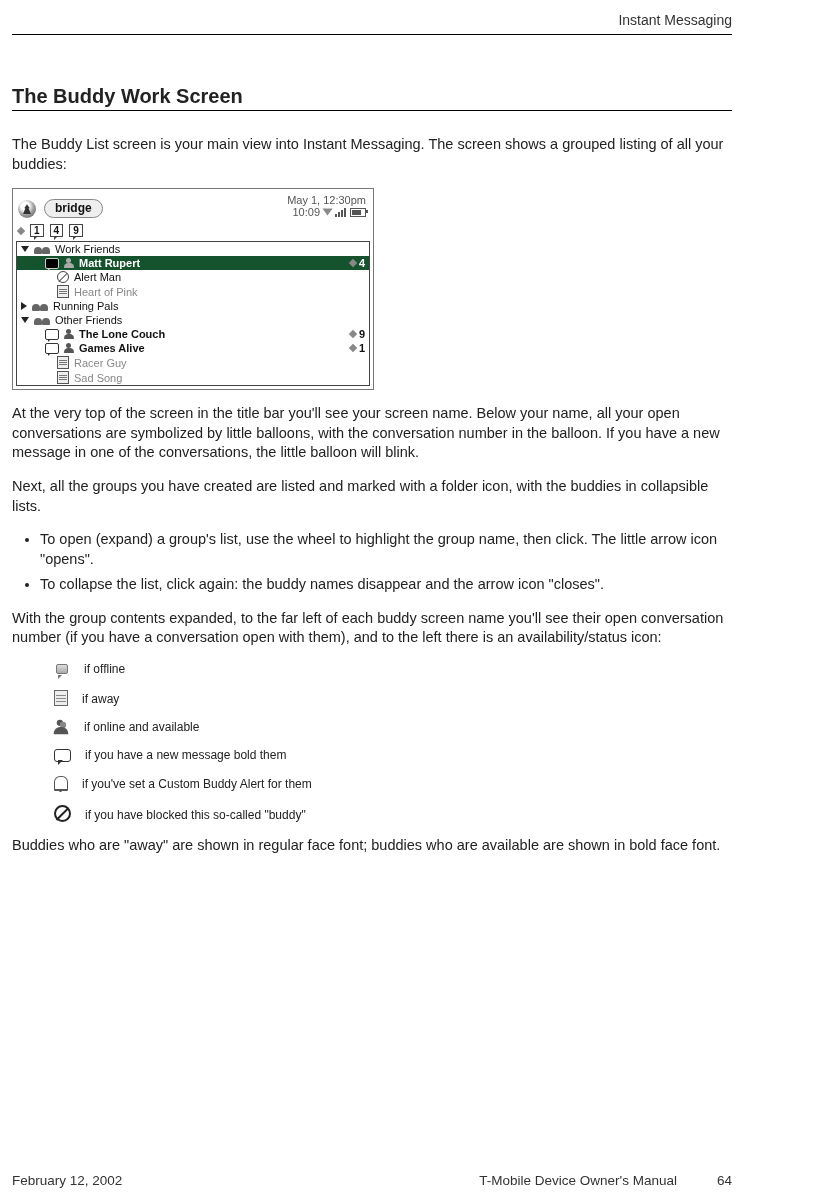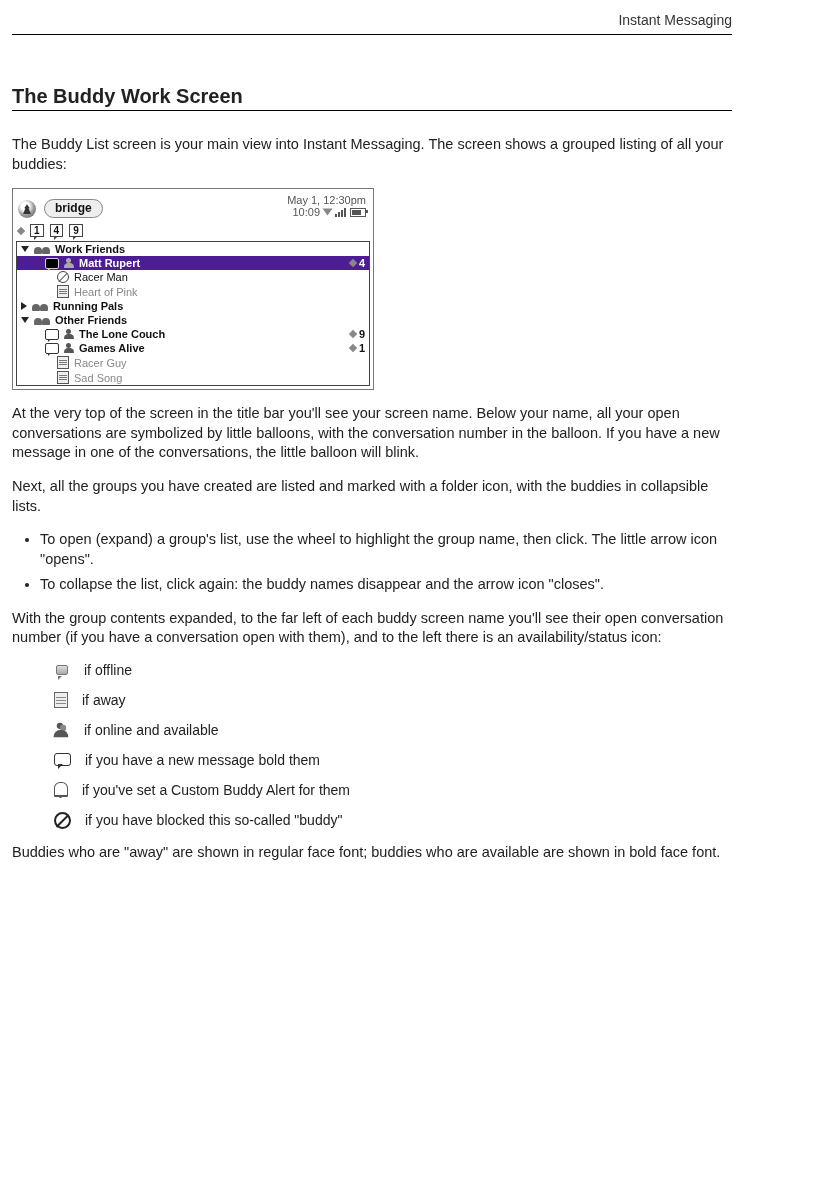--- a/index.html
+++ b/index.html
@@ -153,23 +153,23 @@
     flex:0 0 auto;
   }
   .pair-people {
     width: 16px; height: 10px; position: relative;
   }
   .pair-people::before, .pair-people::after{
     content:""; position:absolute; bottom:0; width:8px;height:7px;background:#666;border-radius:4px 4px 1px 1px;
   }
   .pair-people::before{left:0}
   .pair-people::after{right:0}
-  .group-name { font-weight: bold; }
-
-  .sel-row { background:#4c1d95; color:#fff; }
+  .group-name { font-weight: normal; }
+
+  .sel-row { background:#14532d; color:#fff; }
   .sel-row .person-icon, .sel-row .msg-icon { filter: invert(1); }
 
   .msg-icon {
     width: 12px; height: 9px; border:1px solid #333; border-radius:2px; position:relative;
   }
   .msg-icon::after{
     content:"";position:absolute;left:2px;bottom:-3px;width:0;height:0;border-top:3px solid #333;border-right:3px solid transparent;
   }
   .msg-icon.filled{ background:#fff; }
 
@@ -199,22 +199,22 @@
 
   .row-count { margin-left:auto; display:flex; align-items:center; gap:3px; font-weight:bold;}
   .bold{font-weight:bold}
   .grey{color:#888}
 
   
   .legend {
     margin: 6px 0 14px 42px;
   }
   .legend-row {
-    display:flex; align-items:center; gap:14px; margin-bottom:14px;
-    font-size:14px;
+    display:flex; align-items:flex-end; gap:14px; margin-bottom:14px;
+    font-size:12px;
   }
   .lg-icon {
     width:16px; height:14px; position:relative;
   }
   .lg-offline::before{content:"";position:absolute;left:2px;top:2px;width:10px;height:8px;border:1px solid #777;border-radius:2px;background:linear-gradient(#ddd,#aaa)}
   .lg-offline::after{content:"";position:absolute;left:4px;bottom:-3px;width:0;height:0;border-top:4px solid #777;border-right:4px solid transparent}
 
   .lg-online::before{content:"";position:absolute;top:0;left:3px;width:6px;height:6px;border-radius:50%;background:#555}
   .lg-online::after{content:"";position:absolute;bottom:0;left:0;width:14px;height:7px;border-radius:7px 7px 1px 1px;background:#555}
   .lg-online { transform: scale(1.05); }
@@ -291,21 +291,21 @@
         <span class="msg-icon filled"></span>
         <span class="person-icon"></span>
         <span class="bold">Matt Rupert</span>
         <span class="row-count">
             <span class="diamond"></span>
             <span>4</span>
           </span>
       </div>
       <div class="ds-row indent-2">
         <span class="no-icon"></span>
-        <span>Racer Man</span>
+        <span>Alert Man</span>
       </div>
       <div class="ds-row indent-2">
         <span class="note-icon"></span>
         <span class="grey">Heart of Pink</span>
       </div>
 
       <div class="ds-row">
         <span class="arrow-right"></span>
         <span class="pair-people"></span>
         <span class="group-name">Running Pals</span>
@@ -379,14 +379,21 @@
       <span>if you've set a Custom Buddy Alert for them</span>
     </div>
     <div class="legend-row">
       <span class="lg-icon lg-blocked"></span>
       <span>if you have blocked this so-called "buddy"</span>
     </div>
   </div>
 
   <p class="para">Buddies who are "away" are shown in regular face font; buddies who are available are shown in bold face font.</p>
 
+  <div class="footer">
+    <span>February 12, 2002</span>
+    <span class="right">
+      <span>T-Mobile Device Owner's Manual</span>
+      <span>64</span>
+    </span>
+  </div>
 
 </div>
 
 </body></html>

